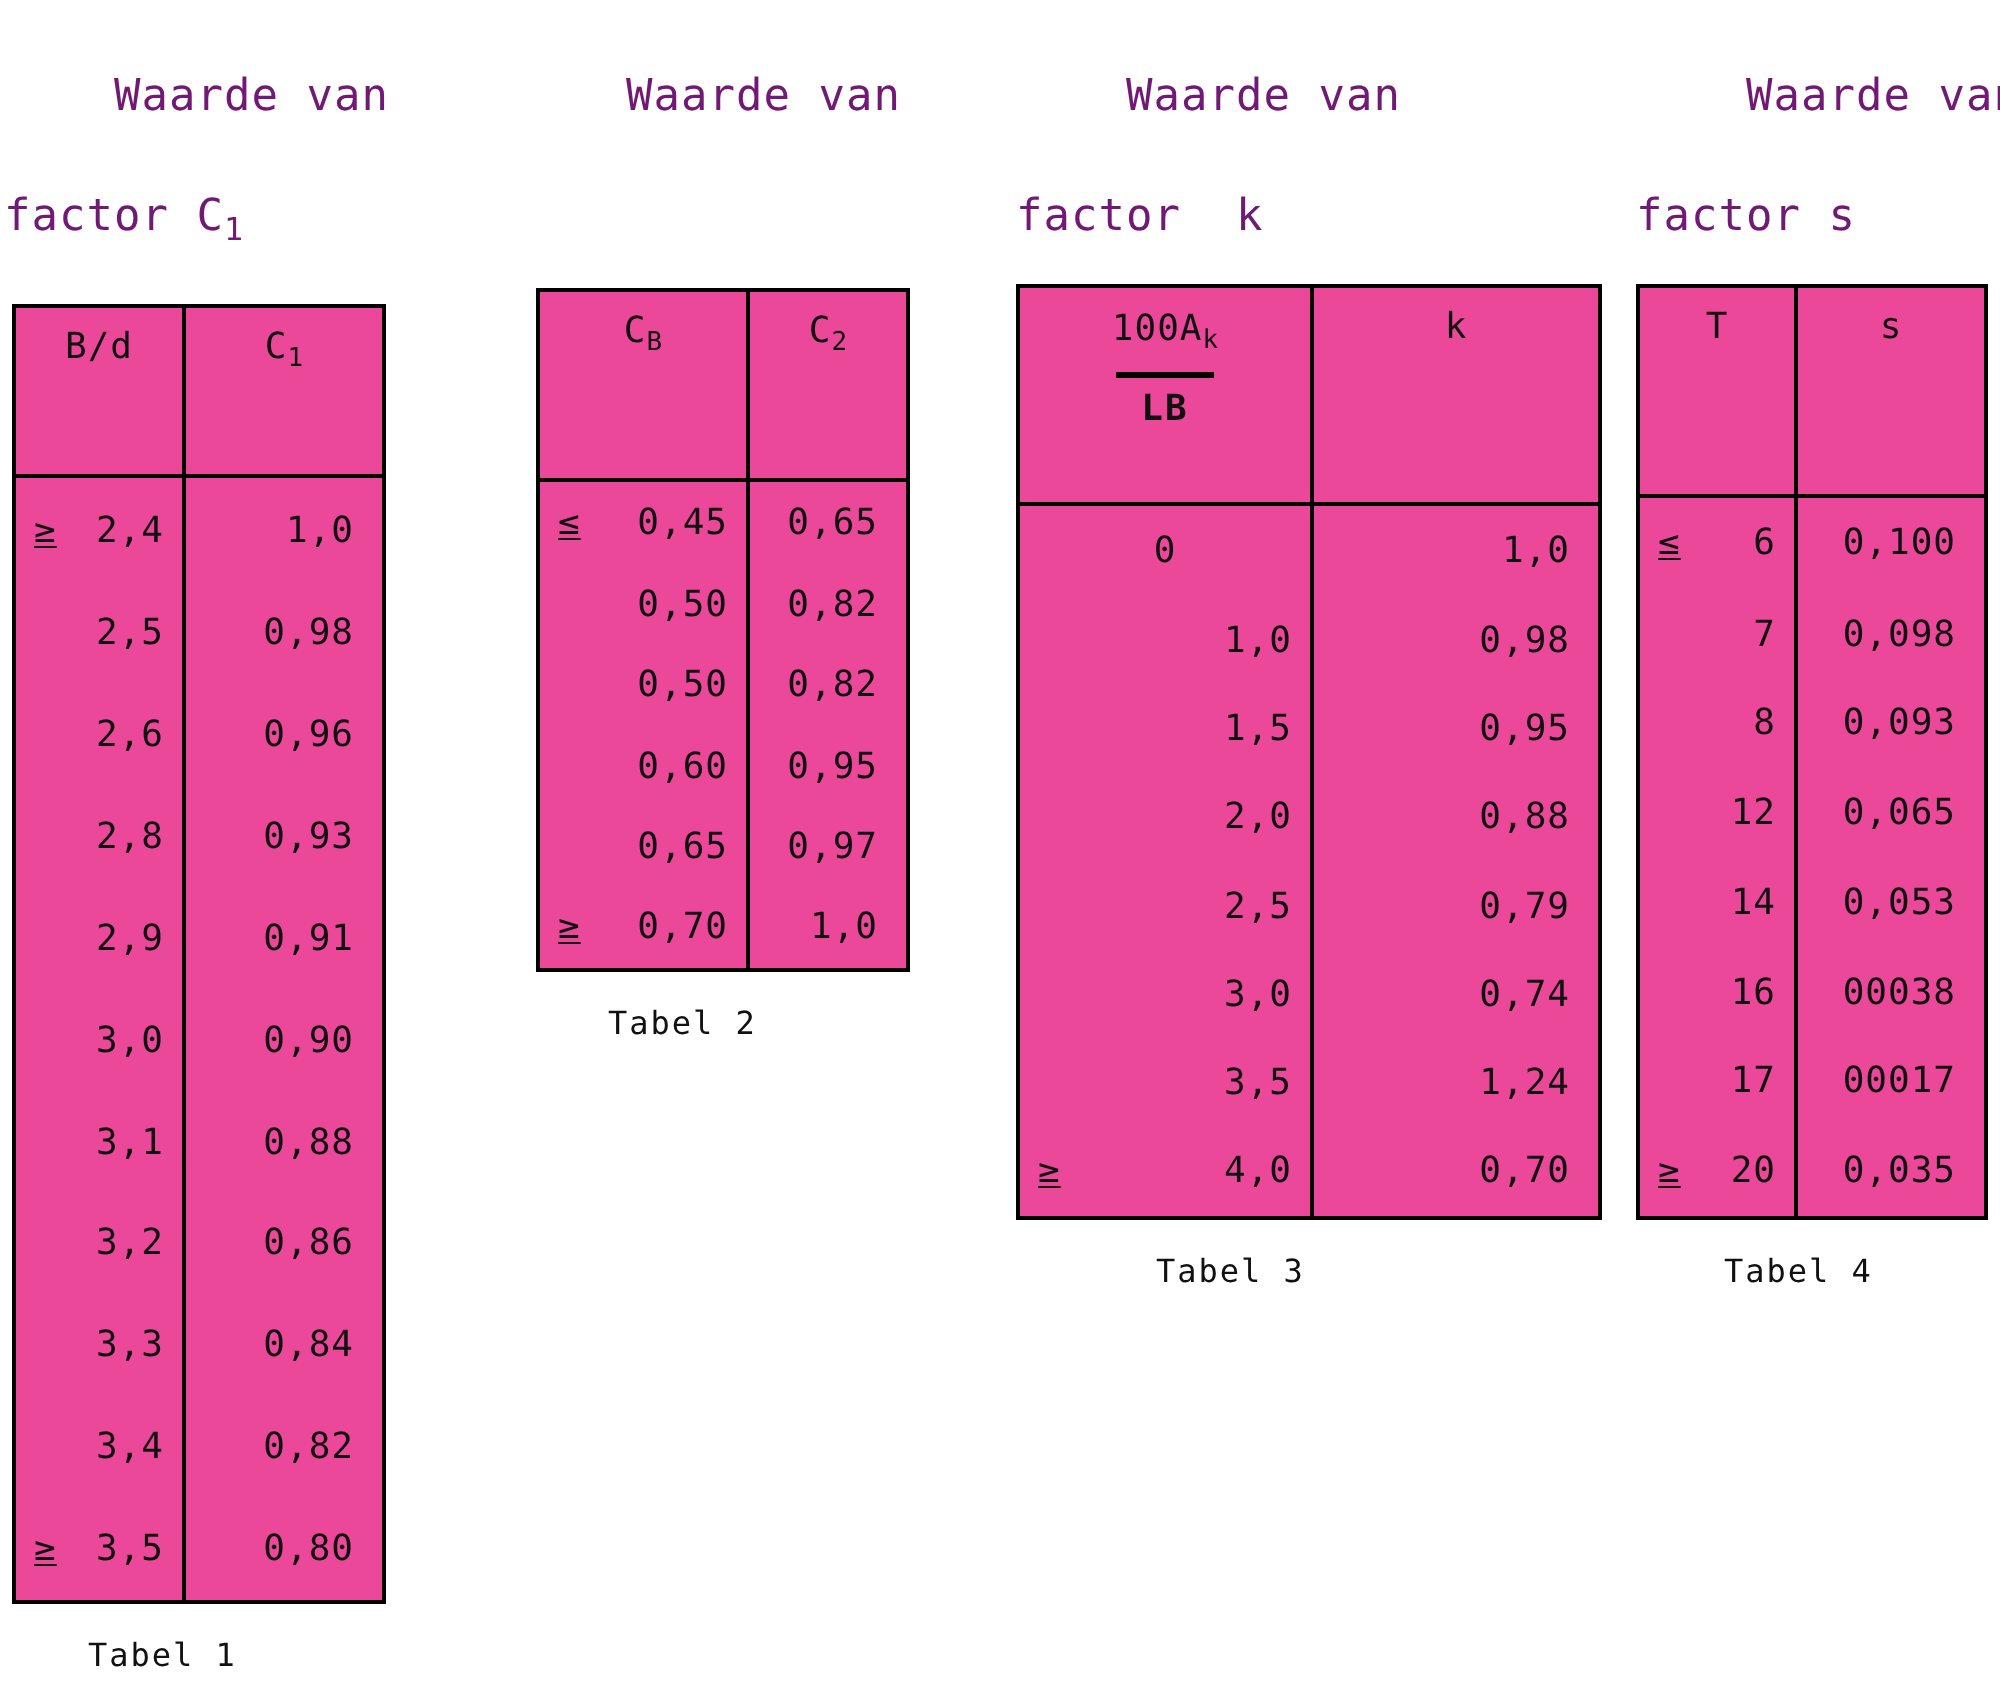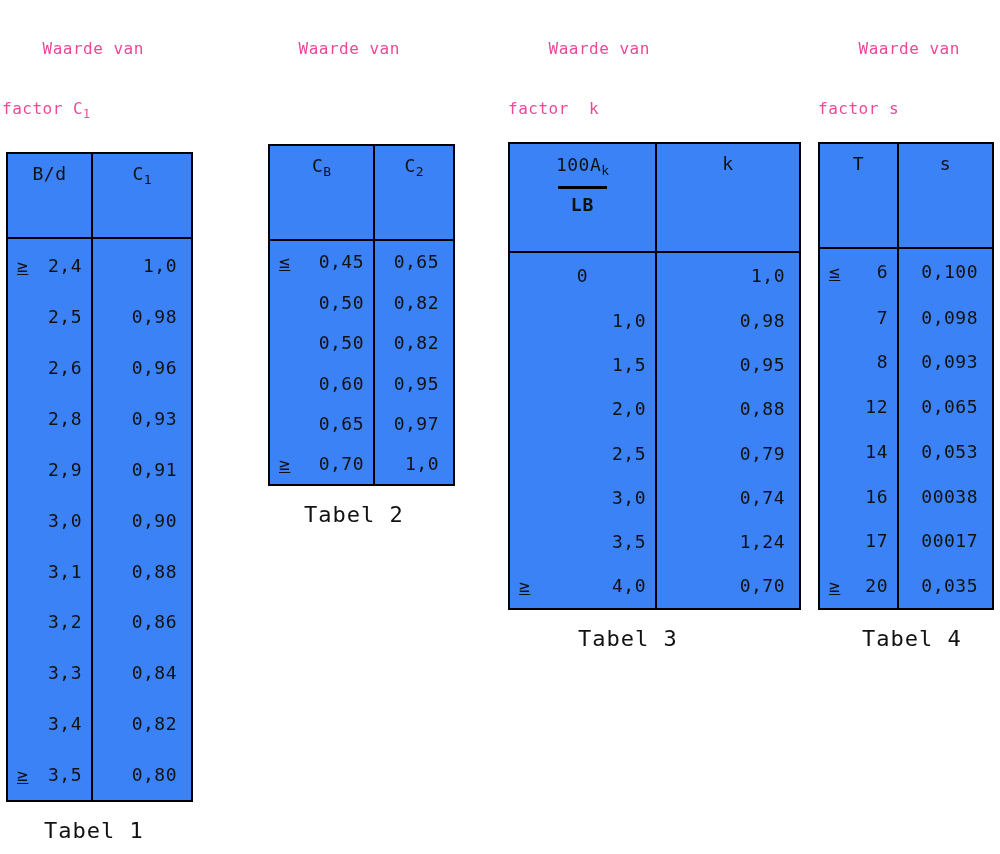--- a/index.html
+++ b/index.html
@@ -18,40 +18,40 @@
   }
 
   .page {
     position: absolute;
     inset: 0;
   }
 
   
   .caption {
     position: absolute;
-    font-size: 16px;
+    font-size: 22px;
     line-height: 30px;
     letter-spacing: 0.5px;
     white-space: pre;
-    color: #ec4899;
+    color: #701a75;
   }
   .caption .l2 { display: block; }
 
   .sub {
     font-size: 0.72em;
     vertical-align: -0.32em;
     letter-spacing: 0;
   }
 
   
   .tbl {
     position: absolute;
     box-sizing: border-box;
     border: 2px solid #000;
-    background: #3b82f6;
+    background: #ec4899;
   }
   .tbl .grid {
     width: 100%;
     height: 100%;
     border-collapse: collapse;
     table-layout: fixed;
   }
   .tbl td, .tbl th {
     padding: 0;
     margin: 0;
@@ -102,21 +102,21 @@
     display: block;
     border-bottom: 3px solid #000;
     margin: 3px 6px 4px 6px;
   }
   .frac .den { display: block; font-weight: bold; letter-spacing: 1px; }
   .frac .num { font-weight: normal; }
 
   
   .tlabel {
     position: absolute;
-    font-size: 22px;
+    font-size: 16px;
     letter-spacing: 1px;
     white-space: pre;
     color: #111;
   }
 </style>
 </head>
 <body>
 
 <div class="page">
 

